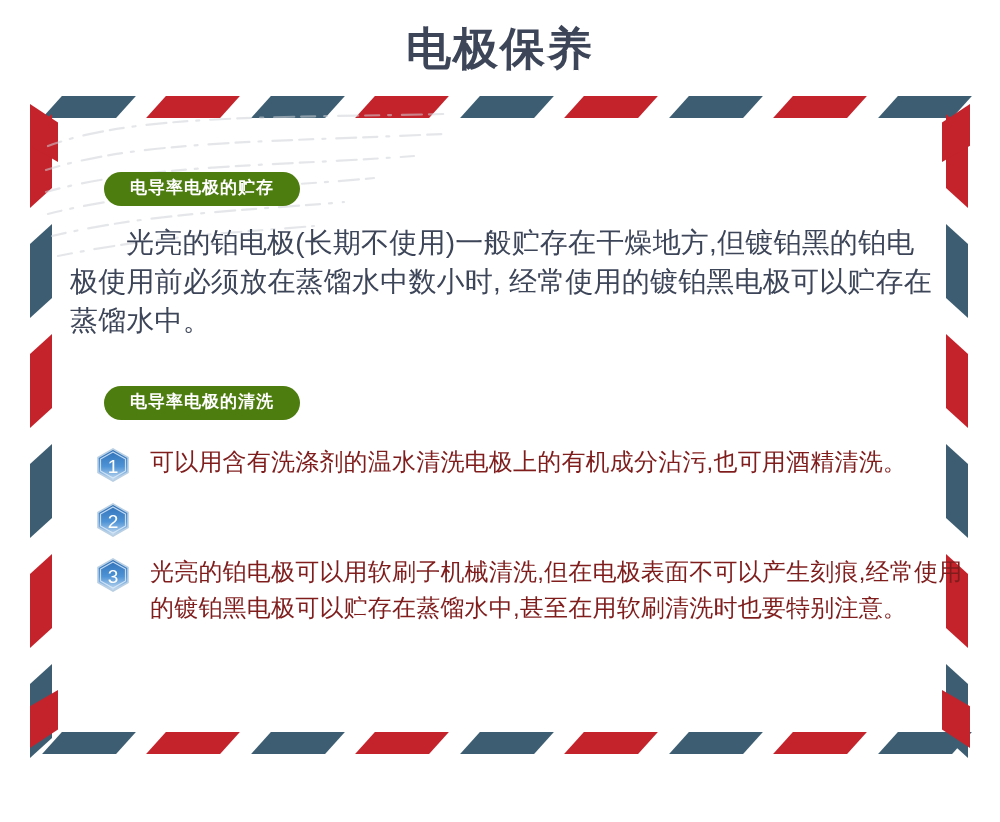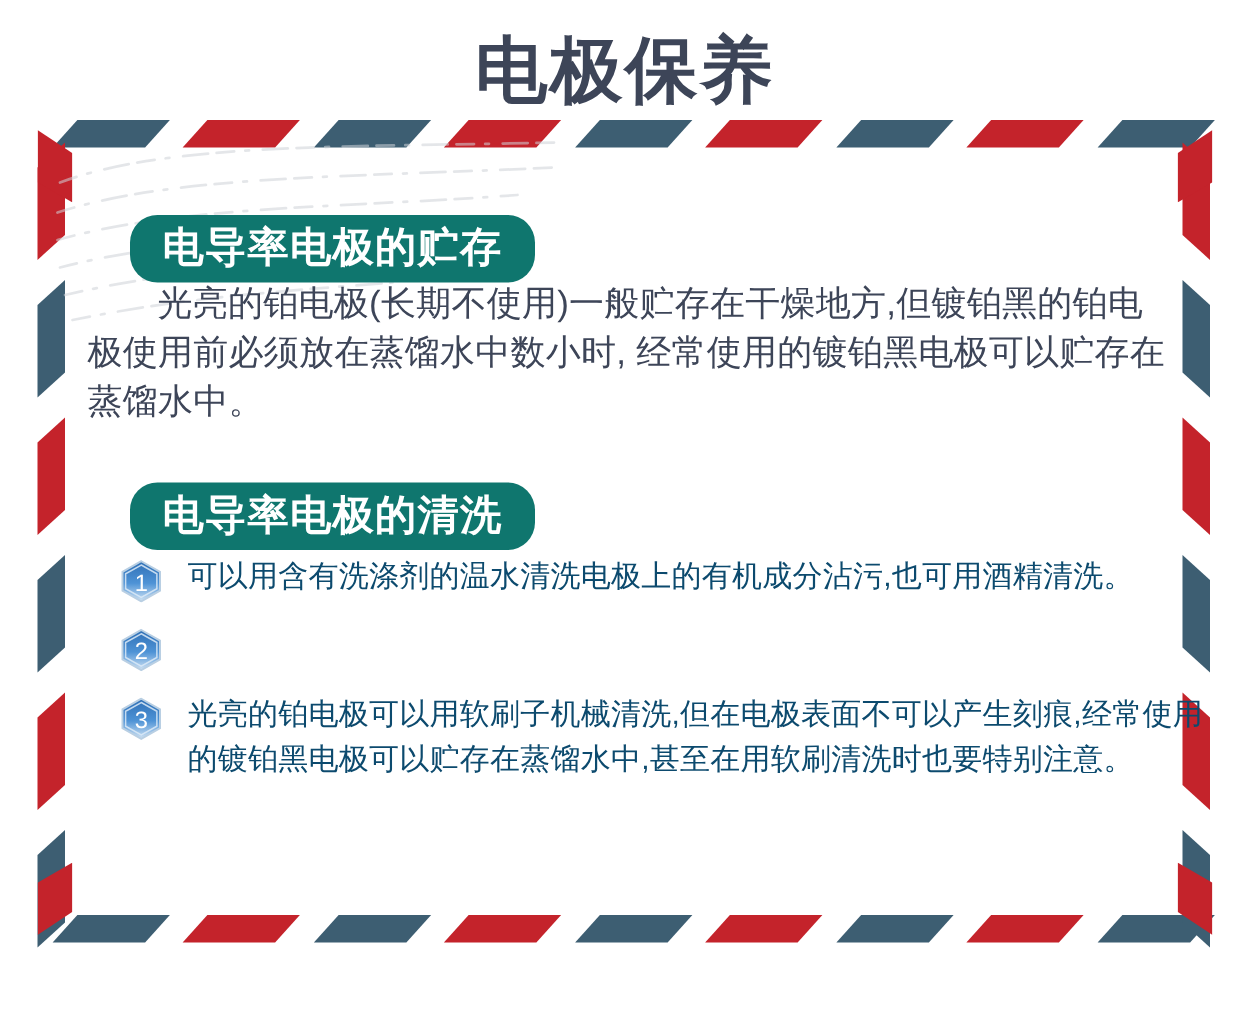--- a/index.html
+++ b/index.html
@@ -7,21 +7,21 @@
     width:1000px;height:822px;background:#ffffff;
     font-family:"Liberation Sans","DejaVu Sans",sans-serif;
     -webkit-font-smoothing:antialiased;
     overflow:hidden;position:relative;
   }
 
   
   .page-title{
     position:absolute;top:22px;left:0;width:1000px;
     text-align:center;
-    font-size:58px;font-weight:bold;letter-spacing:2px;
+    font-size:45px;font-weight:bold;letter-spacing:2px;
     color:#3d4558;
     line-height:1.2;
   }
 
   
   .frame{
     position:absolute;left:30px;top:96px;
     width:940px;height:660px;
   }
 
@@ -59,24 +59,24 @@
   .watermark{
     position:absolute;left:44px;top:112px;width:420px;height:150px;
     pointer-events:none;opacity:.55;
   }
 
   
   .content{position:absolute;left:70px;top:96px;width:880px;height:660px;}
 
   .pill{
     display:inline-block;
-    background:#0f766e;color:#ffffff;
+    background:#4d7c0f;color:#ffffff;
     border-radius:22px;
     padding:5px 26px 8px 26px;
-    font-size:33px;font-weight:bold;letter-spacing:1px;
+    font-size:17px;font-weight:bold;letter-spacing:1px;
     line-height:1.25;
     white-space:nowrap;
   }
 
   .sect-store-pill{position:absolute;left:34px;top:76px;}
   .body-para{
     position:absolute;left:0px;top:127px;width:862px;
     font-size:28px;line-height:39px;color:#3d4558;
     text-indent:2em;
     letter-spacing:.2px;
@@ -85,21 +85,21 @@
   .sect-clean-pill{position:absolute;left:34px;top:290px;}
 
   .list{position:absolute;left:26px;top:348px;width:870px;}
   .list-item{display:flex;align-items:flex-start;margin-bottom:17px;}
   .badge{
     flex:0 0 auto;width:34px;height:34px;margin-right:20px;margin-top:4px;
     position:relative;
   }
   .badge svg{display:block;}
   .item-text{
-    font-size:24px;line-height:36px;color:#0c4a6e;letter-spacing:.2px;
+    font-size:24px;line-height:36px;color:#7f1d1d;letter-spacing:.2px;
     flex:1 1 auto;
   }
 </style>
 </head>
 <body>
 
 <div class="page-title">电极保养</div>
 
 <div class="frame">
 

